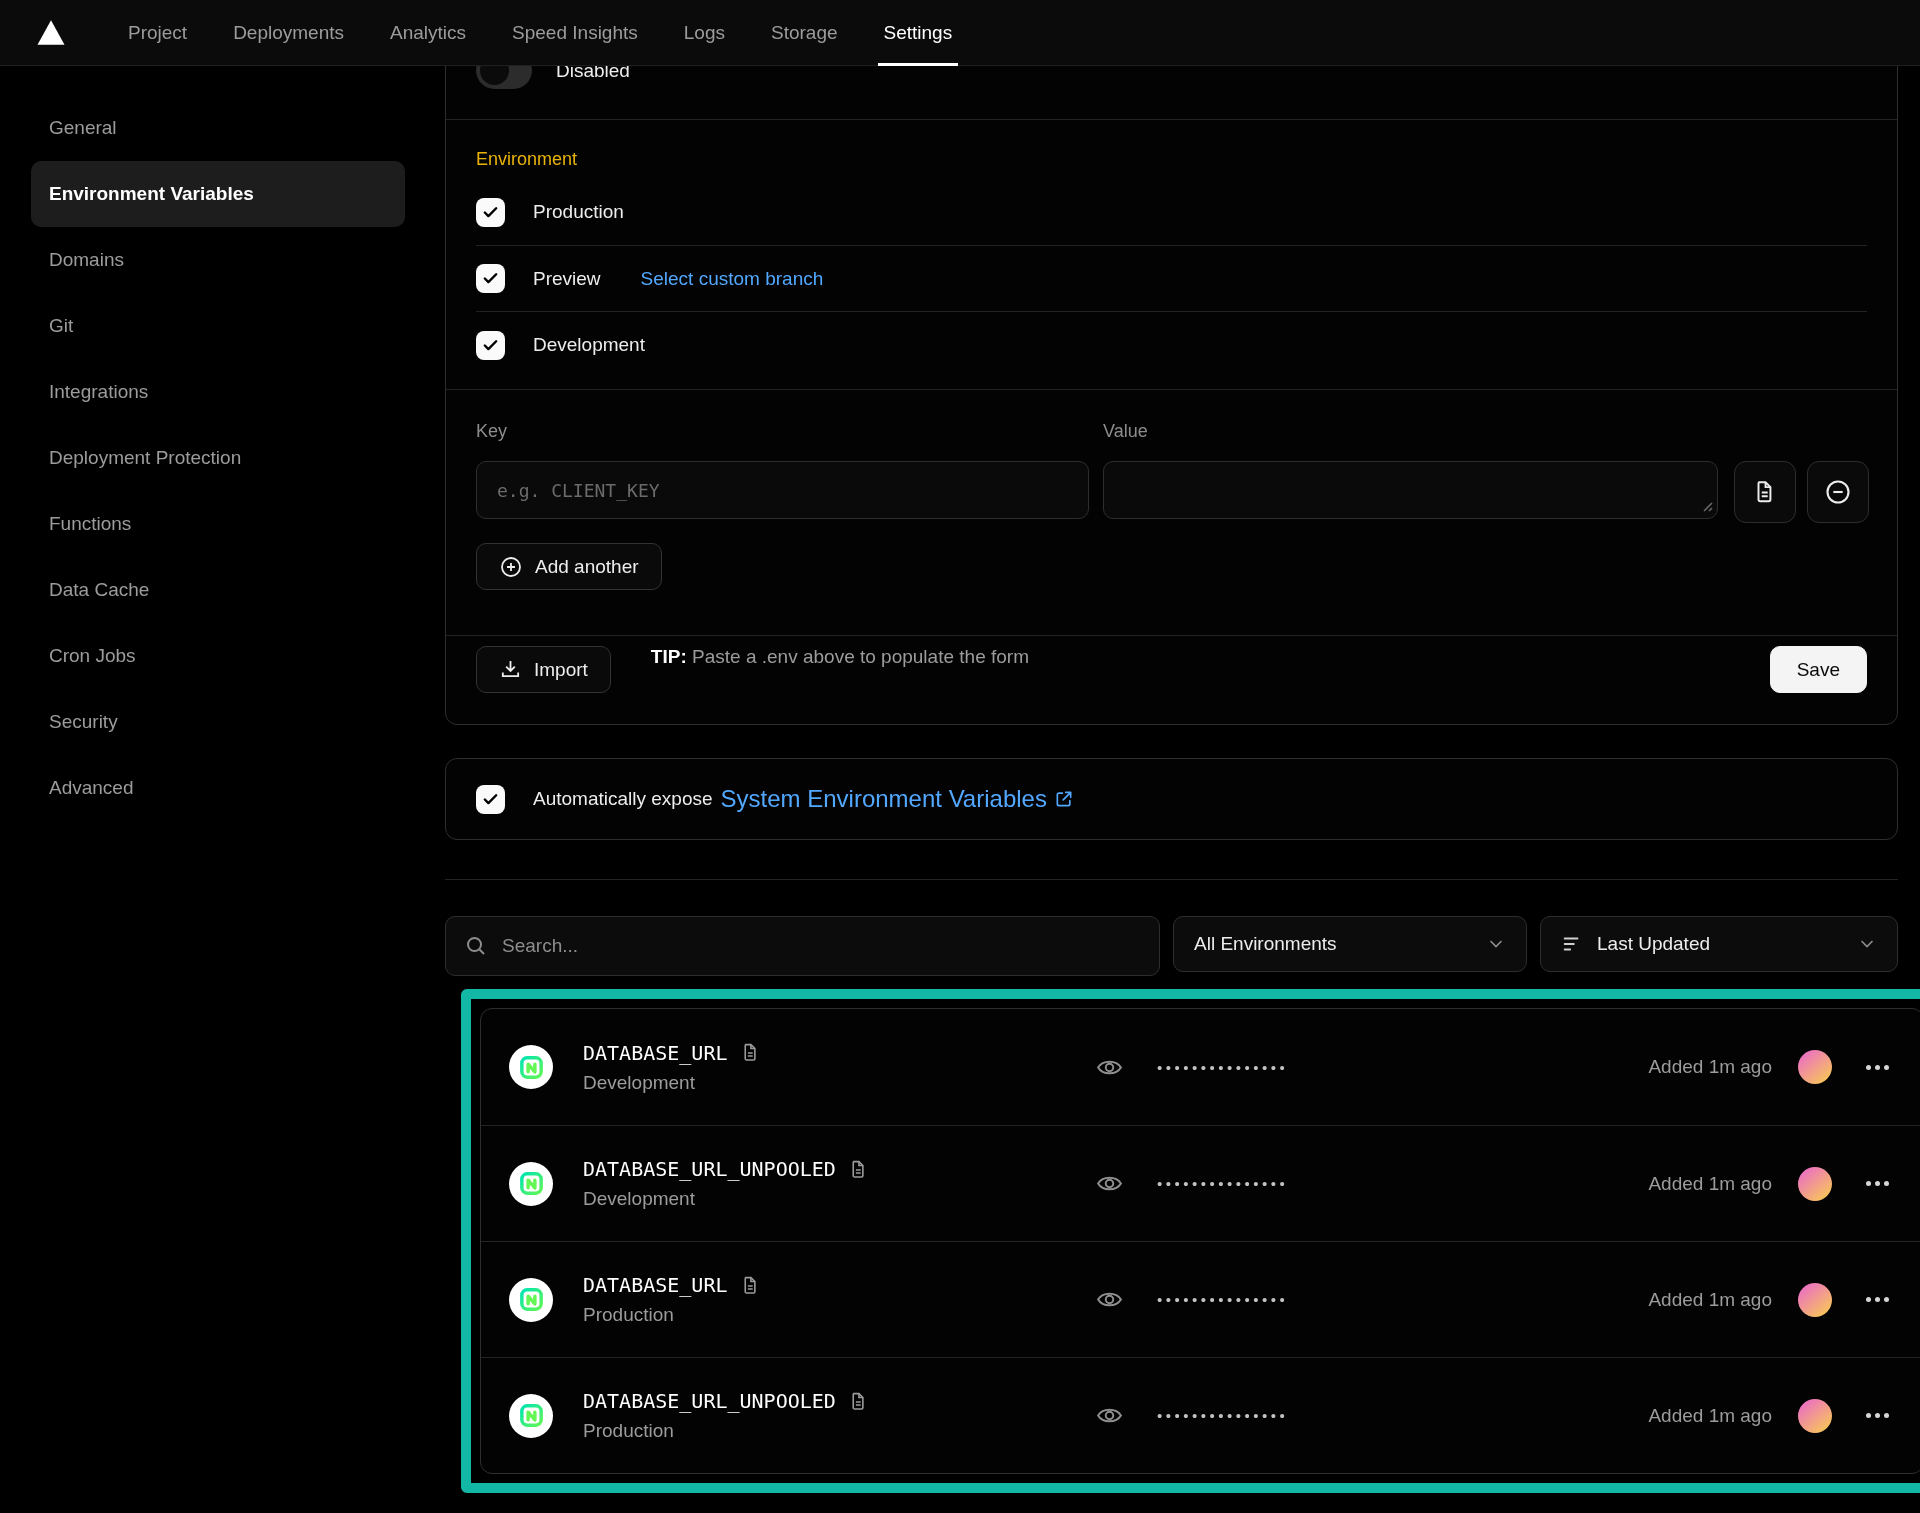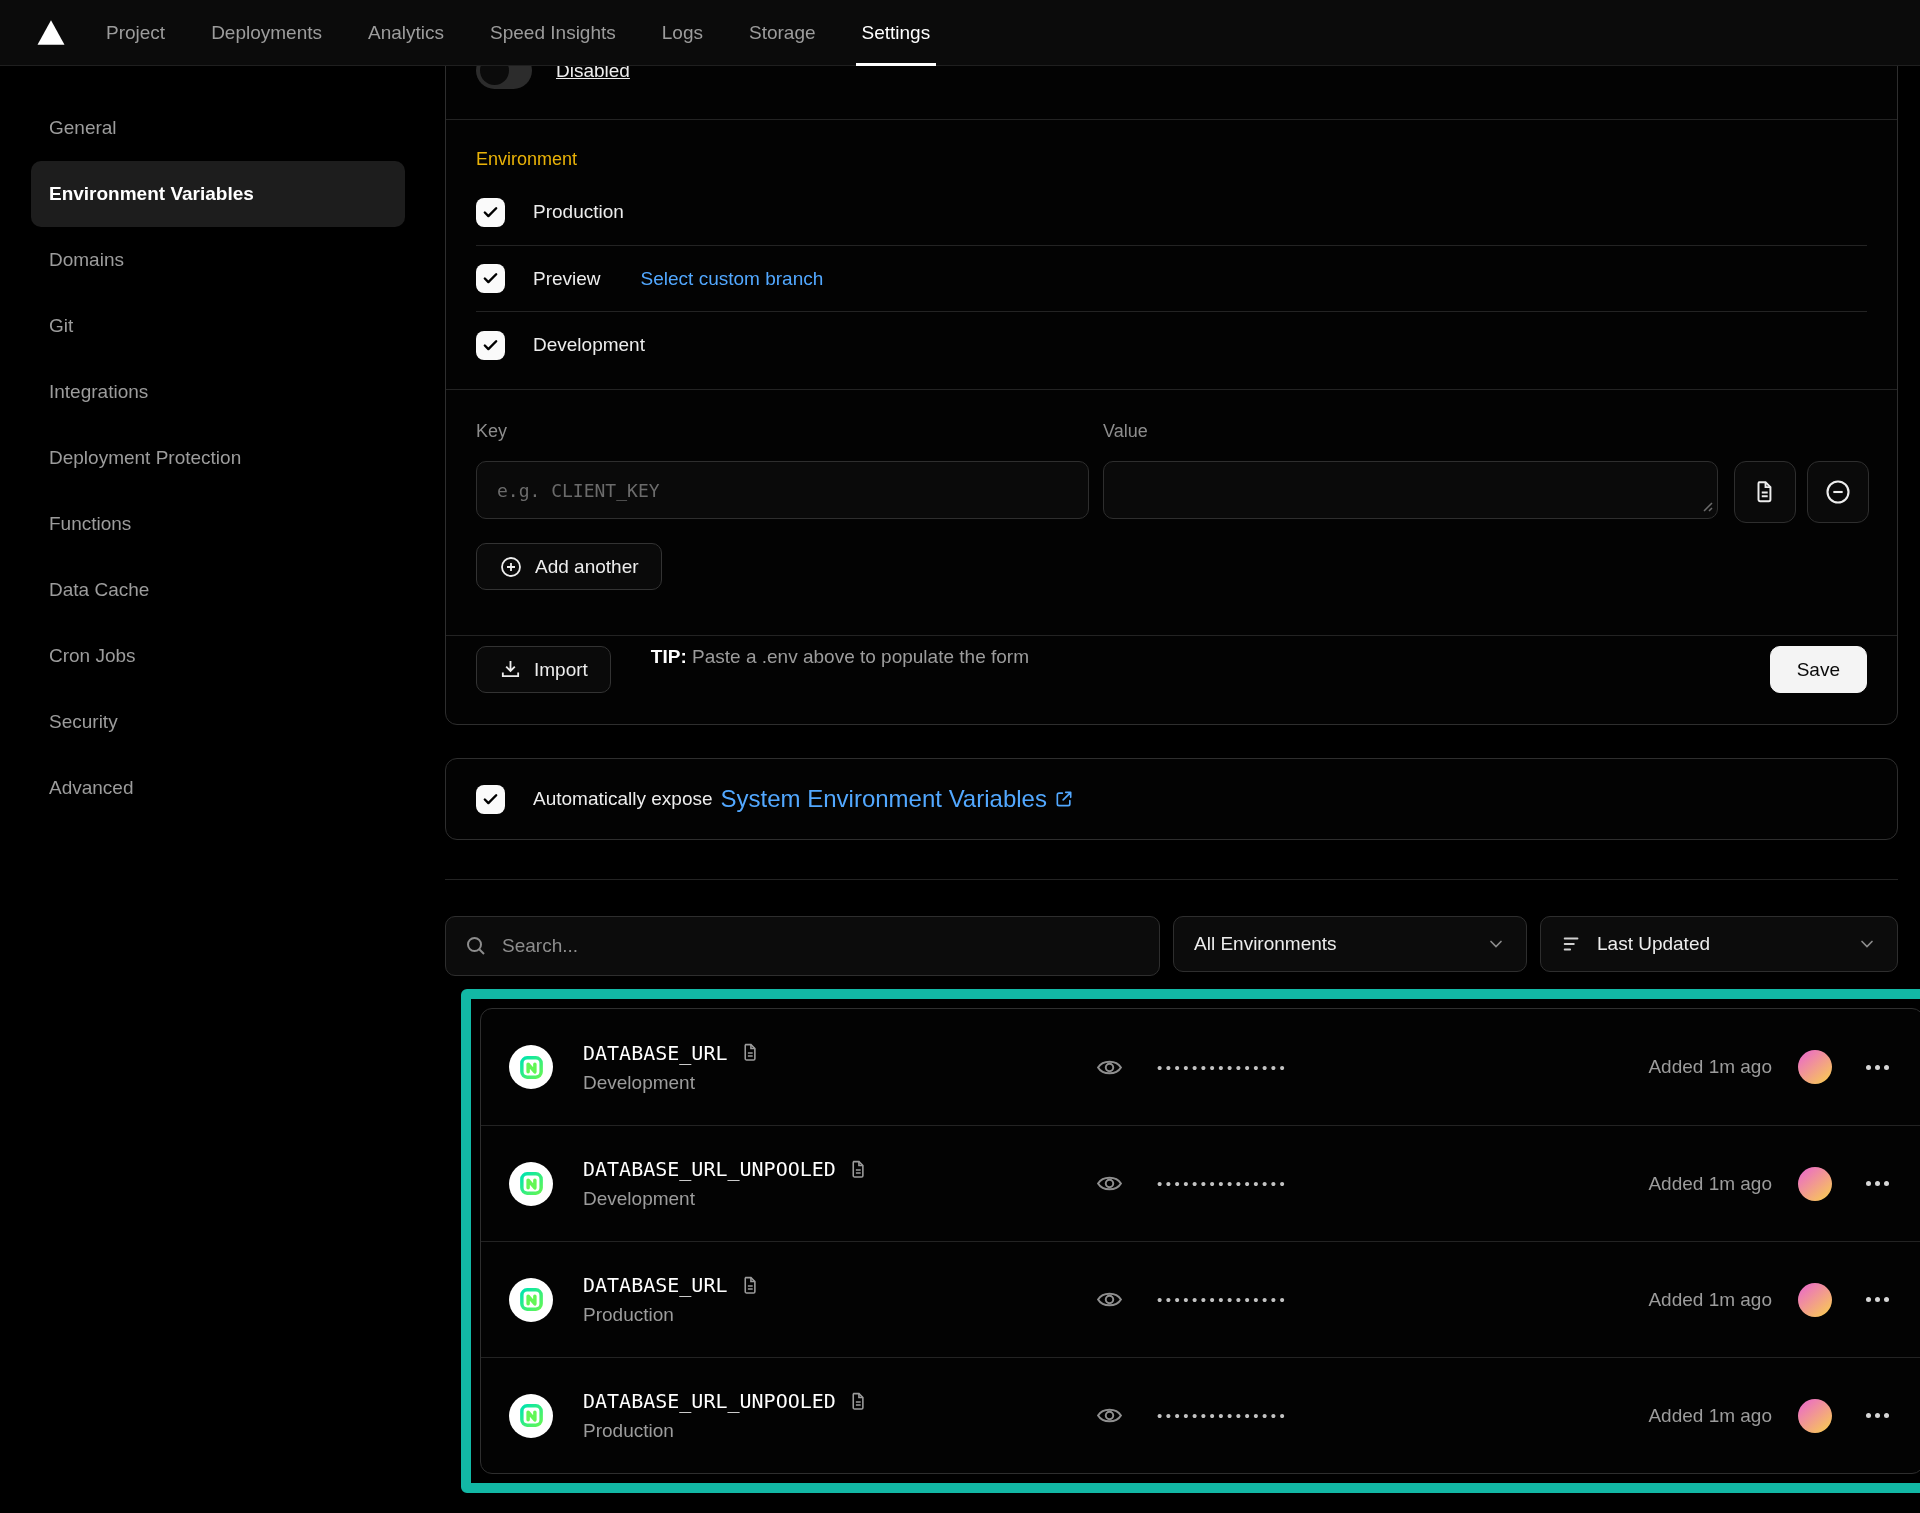--- a/index.html
+++ b/index.html
@@ -8,21 +8,21 @@
     width:1920px; height:1513px; position:relative; overflow:hidden;
     font-family:"Liberation Sans", sans-serif; color:#ededed;
     -webkit-font-smoothing:antialiased;
   }
   svg { display:block; }
 
   
   .topnav {
     position:absolute; top:0; left:0; width:1920px; height:66px;
     background:#0b0b0b; border-bottom:1px solid #1f1f1f;
-    display:flex; align-items:center; padding-left:36px; z-index:20;
+    display:flex; align-items:center; padding-left:36px; z-index:20;gap:22px;
   }
   .logo { margin-right:34px; }
   .nav-items { display:flex; height:66px; gap:34px; }
   .nav-item {
     height:66px; display:flex; align-items:center; padding:0 6px;
     color:#9c9c9c; font-size:19px; position:relative; cursor:pointer;
   }
   .nav-item.active { color:#fff;align-items:center; }
   .nav-item.active::after {
     content:""; position:absolute; left:0; right:0; bottom:0; height:3px; background:#fff;
@@ -35,21 +35,21 @@
     color:#9c9c9c; font-size:19px; border-radius:10px; cursor:pointer;
   }
   .side-item.active { background:#1d1d1d; color:#fff; font-weight:700; }
 
   
   .main { position:absolute; left:445px; top:0; width:1453px; }
   .card { border:1px solid #2e2e2e; border-radius:12px; background:#030303; }
 
   
   .card1 { position:absolute; top:40px; left:0; width:1453px; height:685px; }
-  .toggle-row { position:absolute; top:11px; left:30px; display:flex; align-items:center; gap:24px;text-decoration:underline; }
+  .toggle-row { position:absolute; top:11px; left:30px; display:flex; align-items:center; gap:24px; }
   .toggle { width:56px; height:37px; border-radius:19px; background:#2c2c2c; position:relative; cursor:pointer; }
   .toggle .knob { position:absolute; left:4px; top:4px; width:29px; height:29px; border-radius:50%; background:#0b0b0b; }
   .toggle-label { font-size:19px; color:#ededed; }
   .div-full { position:absolute; left:0; right:0; border-top:1px solid #232323; }
   .env-label { position:absolute; top:108px; left:30px; font-size:18px; color:#eab308; }
   .env-rows { position:absolute; top:138px; left:30px; right:30px; }
   .cb-row { height:67px; display:flex; align-items:center; }
   .cb-row + .cb-row { border-top:1px solid #232323; margin-top:-1px; }
   .cb-row:nth-child(1), .cb-row:nth-child(2) { border-bottom:1px solid #232323; }
   .checkbox {

